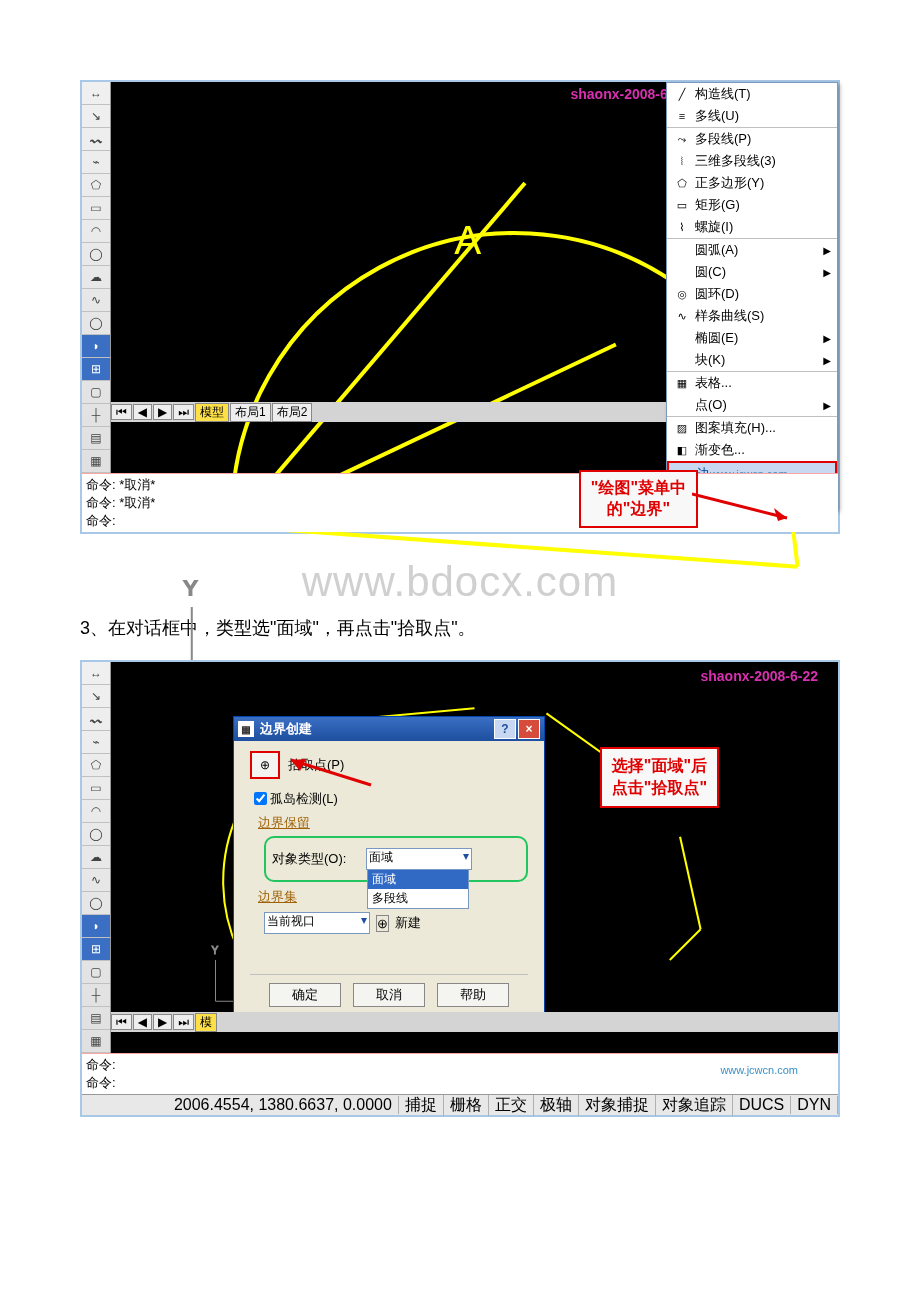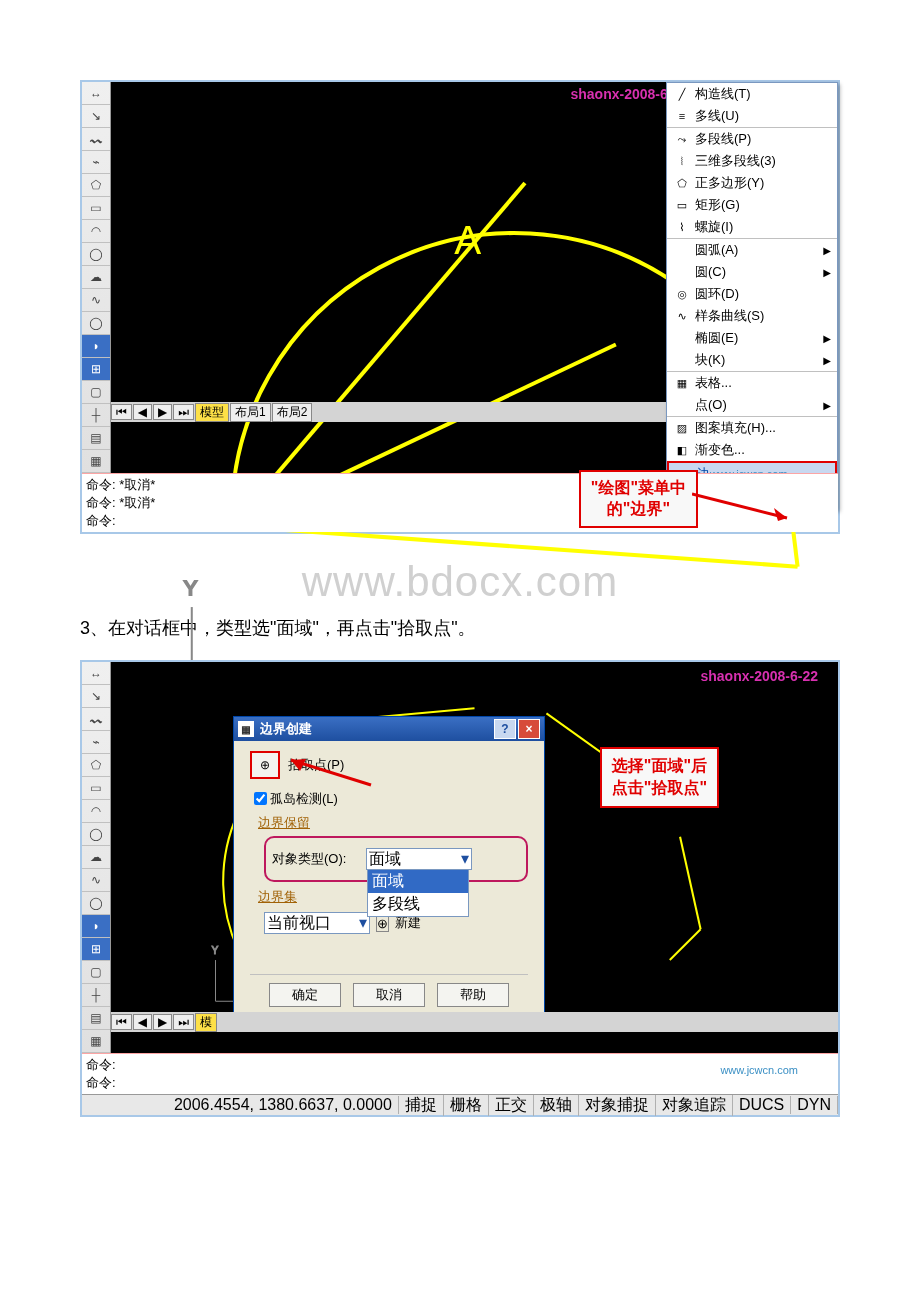--- a/index.html
+++ b/index.html
@@ -36,26 +36,26 @@
   .dialog .body { padding: 10px 16px; position: relative; }
   .dialog .pick-row { display: flex; align-items: center; gap: 8px; margin-bottom: 10px; }
   .dialog .pick-row .pbtn { width: 26px; height: 24px; border: 1px solid #888; background: #f4f4f0; display: flex; align-items: center; justify-content: center; font-size: 12px; }
   .dialog .pick-row .pbtn:first-child { border: 2px solid #e00000; }
   .dialog label.cb { display: flex; align-items: center; margin-bottom: 4px; }
   .dialog .group-label { color: #a16207; text-decoration: underline; margin: 6px 0 4px 8px; display: block; }
   .dialog .indent { padding-left: 14px; }
   .dialog .disabled { color: #a0a0a0; }
   .dialog .form-row { display: flex; align-items: center; gap: 6px; margin: 6px 0; }
   .dialog .form-row .flabel { width: 88px; }
-  .dialog select, .dialog .combo { width: 100px; height: 20px; border: 1px solid #7a98c0; background: #fff; font-size: 16px; padding: 0 2px; }
+  .dialog select, .dialog .combo { width: 100px; height: 20px; border: 1px solid #7a98c0; background: #fff; font-size: 12px; padding: 0 2px; }
   .dialog .combo-open { position: relative; }
   .dialog .combo-list { position: absolute; left: 0; top: 20px; width: 100px; border: 1px solid #7a98c0; background: #fff; z-index: 5; }
   .dialog .combo-list div { padding: 1px 4px; }
   .dialog .combo-list div.sel { background: #316ac5; color: #fff; }
-  .dialog .obj-row-hl { border: 2px solid #be185d; border-radius: 10px; padding: 4px 6px; }
+  .dialog .obj-row-hl { border: 2px solid #22c55e; border-radius: 10px; padding: 4px 6px; }
   .dialog .btn-row { border-top: 1px solid #c0c0c0; margin-top: 40px; padding-top: 8px; display: flex; justify-content: center; gap: 12px; }
   .dialog .btn-row button { width: 72px; height: 24px; border: 1px solid #888; background: #f4f4f0; font-size: 13px; }
   .hint-box2 { position: absolute; right: -175px; top: 6px; border: 2px solid #e00000; background: #f8f8f8; color: #e00000; font-weight: bold; font-size: 16px; padding: 6px 10px; text-align: center; line-height: 1.4; }
 
   .status-bar2 { background: #e8e8e8; border-top: 1px solid #999; font-size: 16px; display: flex; align-items: center; height: 20px; text-align: right; }
   .status-bar2 span { padding: 0 6px; border-right: 1px solid #b0b0b0; }
   .wlink { color: #3a8fc4; font-size: 11px; }
 </style>
 </head>
 <body>

